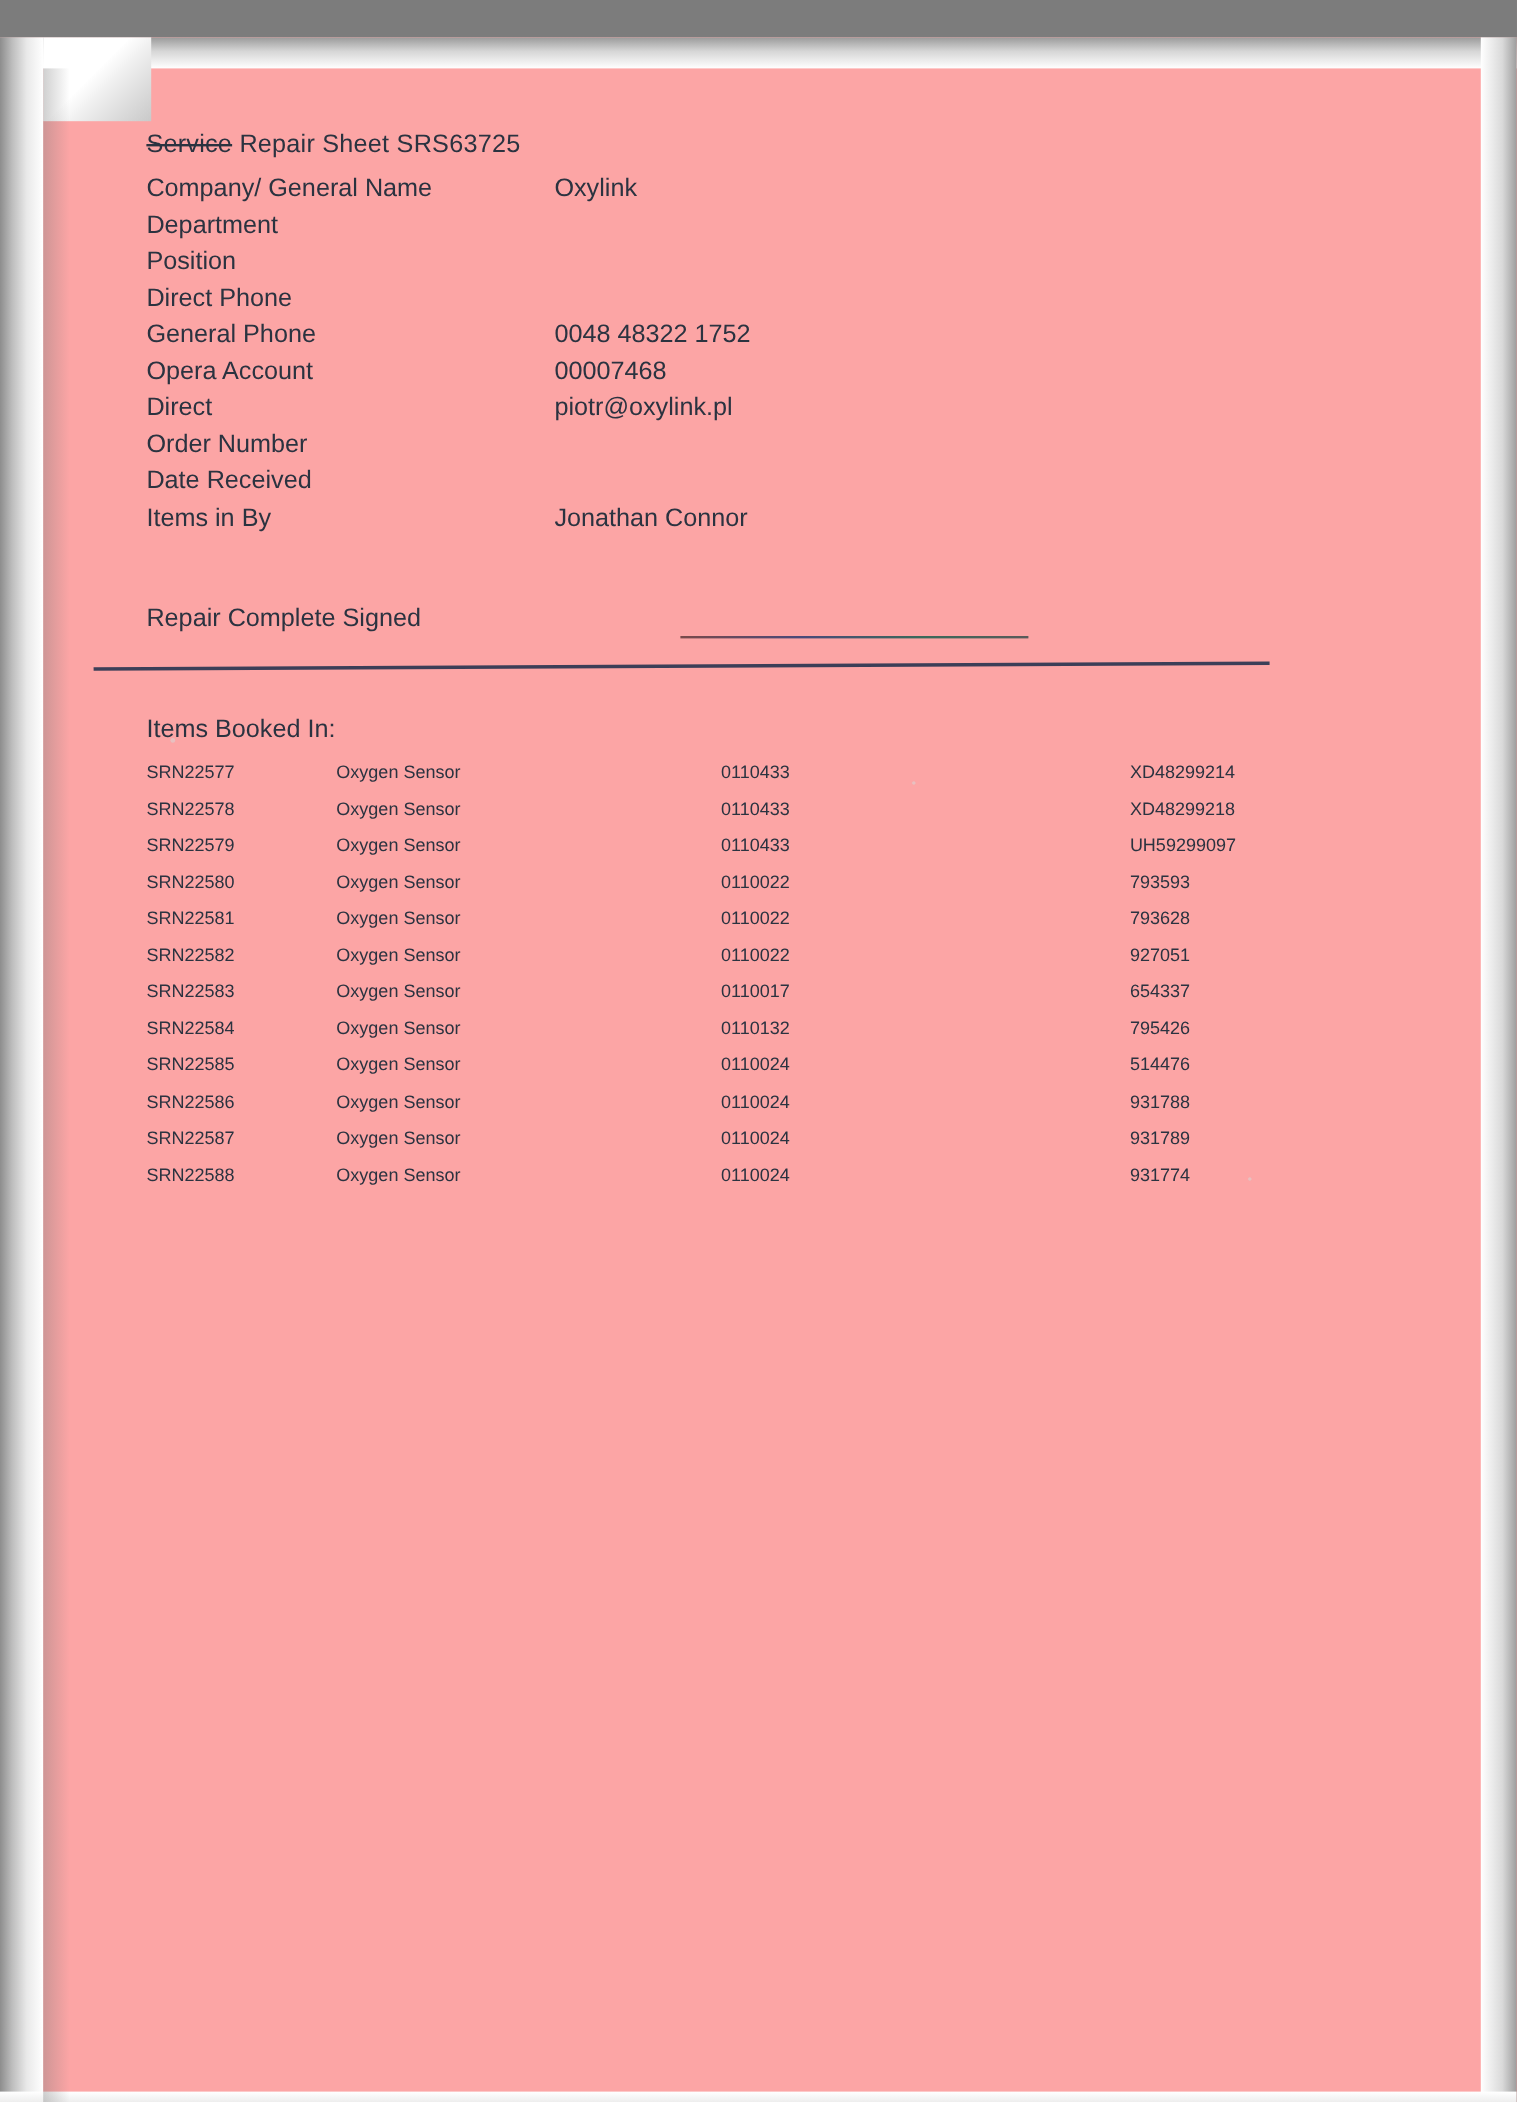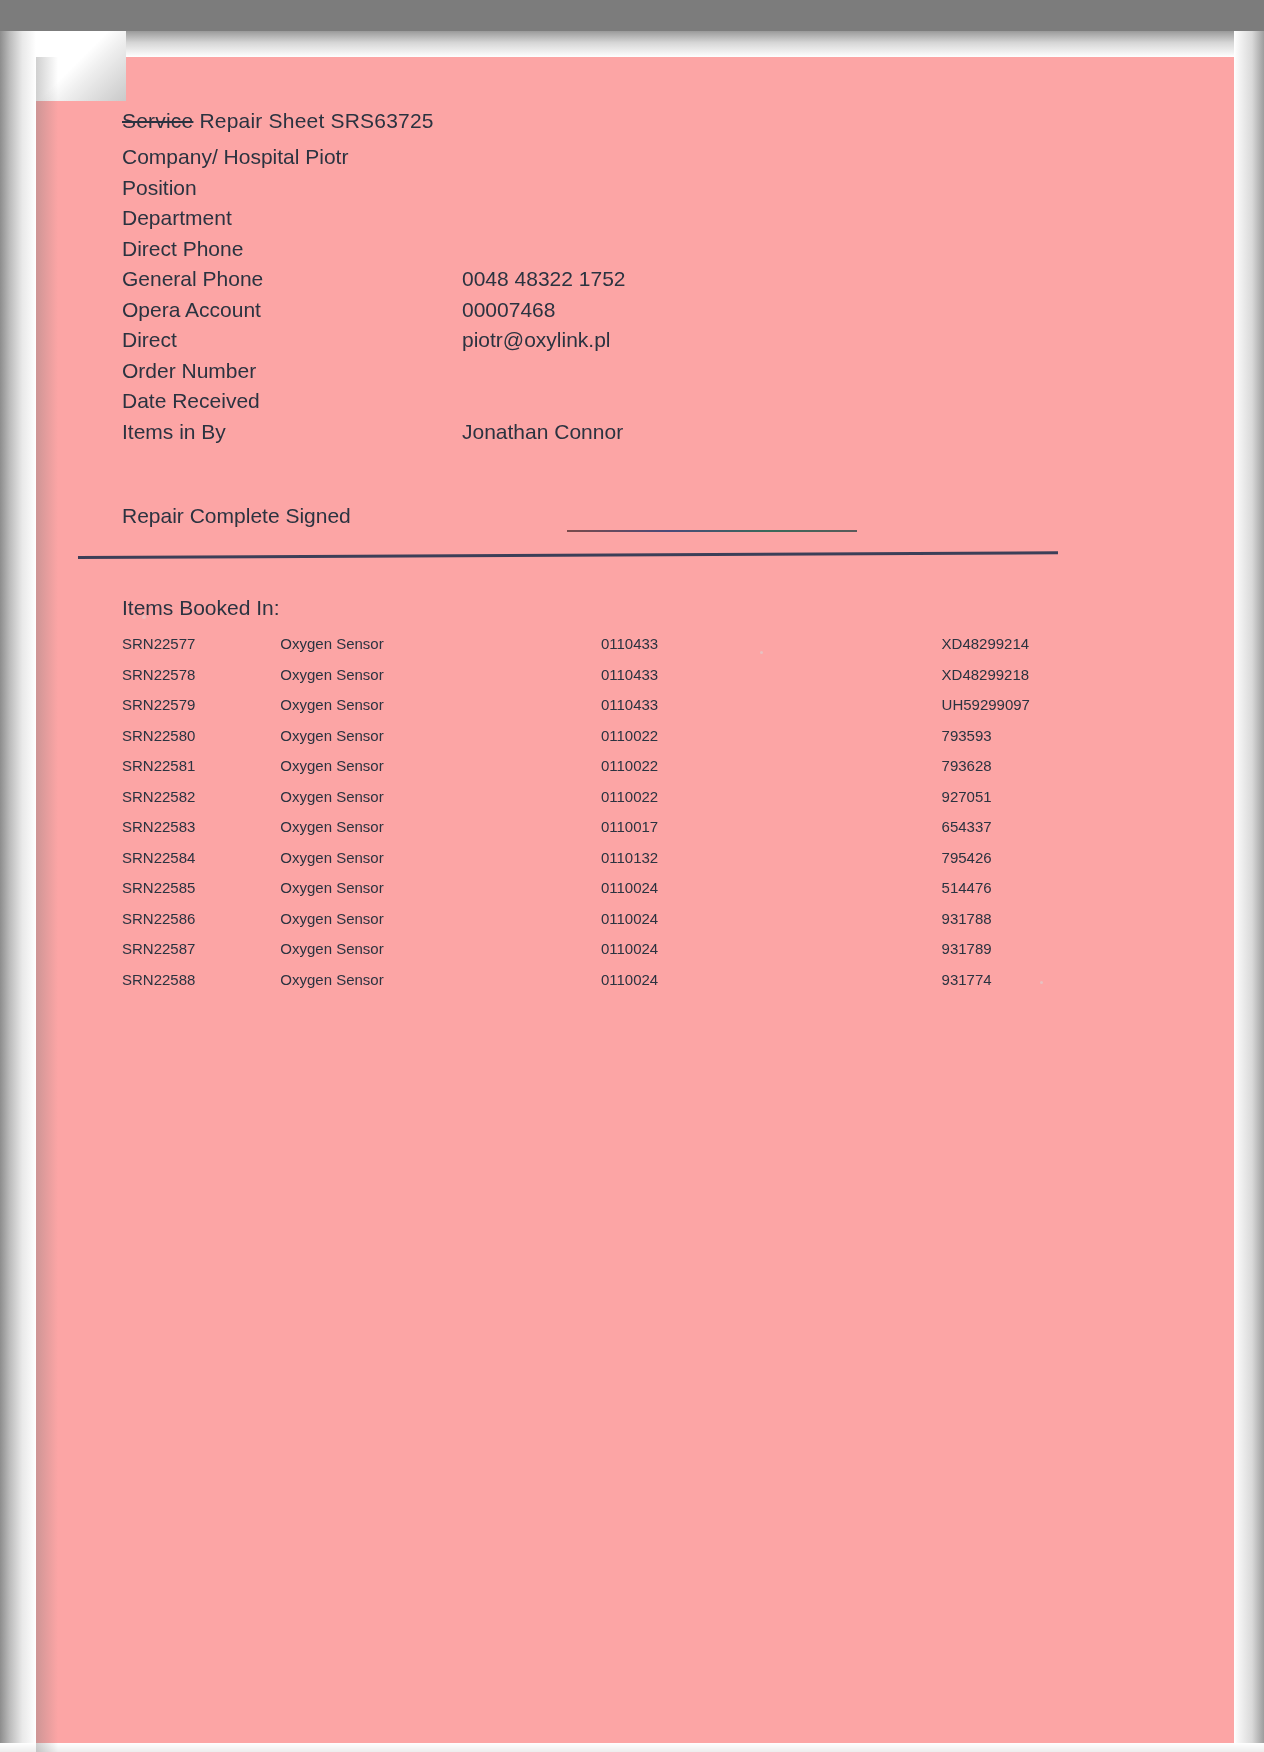--- a/index.html
+++ b/index.html
@@ -175,28 +175,29 @@
   <div class="speckle" style="left:142px; top:584px; width:4px; height:4px;"></div>
   <div class="speckle" style="left:760px; top:620px; width:3px; height:3px;"></div>
   <div class="speckle" style="left:1040px; top:950px; width:3px; height:3px;"></div>
 
   <div class="content">
 
     <div class="header">
       <div class="title-row"><span class="struck">Service</span> <span>Repair Sheet SRS63725</span></div>
 
       <div class="field-row">
-        <div class="field-label">Company/ Hospital Piotr</div>
+        <div class="field-label">Company/ General Name</div>
+        <div class="field-value">Oxylink</div>
+      </div>
+      <div class="field-row">
+        <div class="field-label">Department</div>
+        <div class="field-value"></div>
       </div>
       <div class="field-row">
         <div class="field-label">Position</div>
-        <div class="field-value"></div>
-      </div>
-      <div class="field-row">
-        <div class="field-label">Department</div>
         <div class="field-value"></div>
       </div>
       <div class="field-row">
         <div class="field-label">Direct Phone</div>
         <div class="field-value"></div>
       </div>
       <div class="field-row">
         <div class="field-label">General Phone</div>
         <div class="field-value">0048 48322 1752</div>
       </div>

